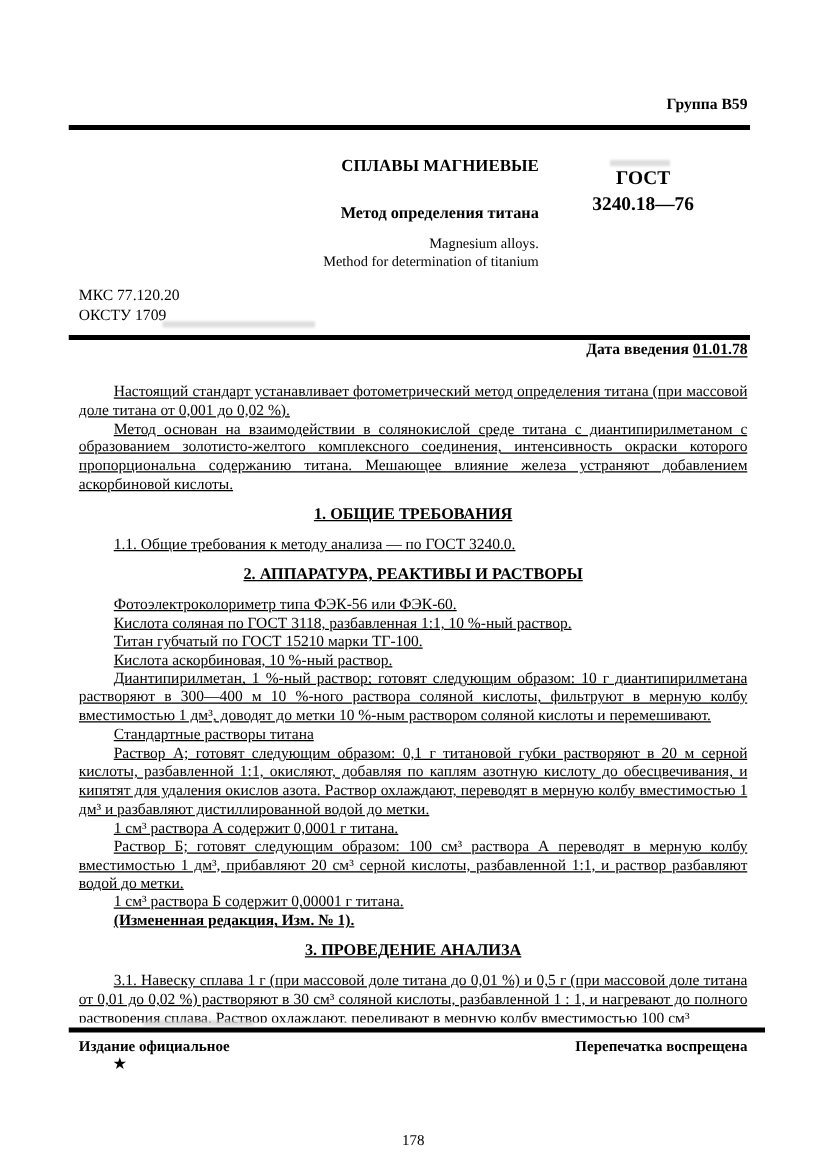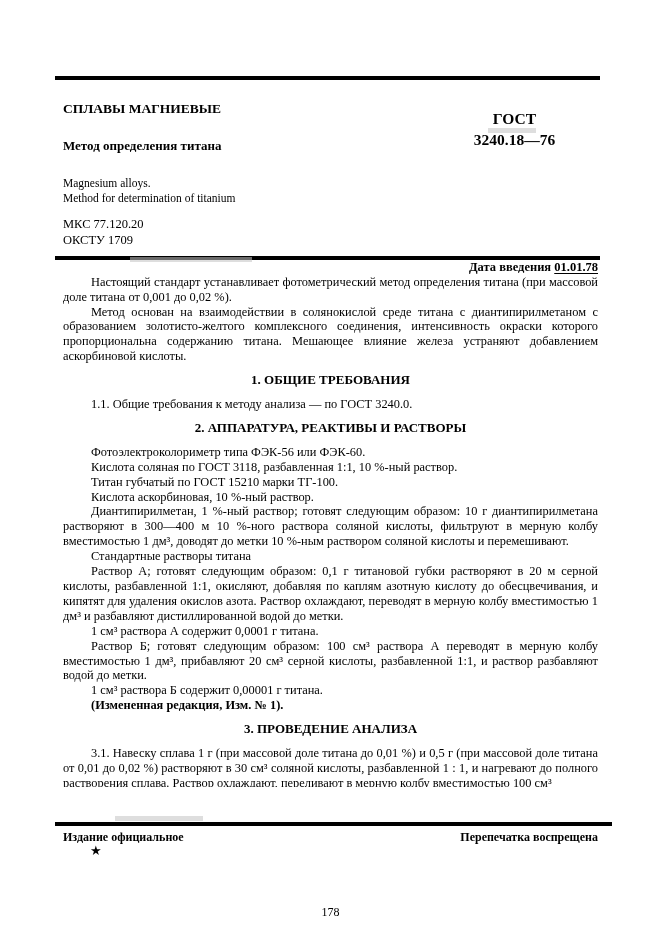--- a/index.html
+++ b/index.html
@@ -29,42 +29,44 @@
     white-space: nowrap;
     margin-bottom: 7px;
   }
   .rule {
     height: 4px;
     background: #000;
     margin-left: -8px;
     margin-right: -2px;
   }
   .header-block { display: flex; margin-top: 21px; }
-  .titles { width: 368px; text-align: left; }
+  .titles { width: 368px; text-align: right; }
   .title-ru { font-weight: bold; font-size: 13.5px; }
   .subtitle-ru { font-weight: bold; font-size: 13px; margin-top: 21px; }
-  .title-en { font-size: 11.5px; line-height: 1.28; margin-top: 22px; }
+  .title-en { font-size: 11.5px; line-height: 1.28; margin-top: 10px; }
   .doc-code {
     flex: 1;
     text-align: center;
     font-weight: bold;
     font-size: 15.5px;
     line-height: 1.35;
     margin-top: 8px;
   }
   .codes { margin-top: 12px; font-size: 12.5px; line-height: 1.25; }
   .rule2 { margin-top: 7px; }
   .intro-date { text-align: right; font-weight: bold; font-size: 12.5px; }
   .intro-date .value { text-decoration: underline; text-underline-offset: 2px; }
   .document-body {
+    margin-top: 19px;
     font-size: 12.4px;
     line-height: 14.9px;
     text-align: justify;
     height: 512px;
     overflow: hidden;
+    text-decoration: underline;
   }
   .para { margin: 0; text-indent: 28px; }
   .para.bold { font-weight: bold; }
   .section-heading {
     text-align: center;
     font-weight: bold;
     font-size: 13px;
     margin: 9px 0 9px;
     text-indent: 0;
   }
@@ -79,20 +81,21 @@
   .artifact { position: absolute; background: #c4c4c4; opacity: 0.55; filter: blur(0.7px); }
   .artifact.a1 { top: 128px; left: 488px; width: 48px; height: 5px; }
   .artifact.a2 { top: 257px; left: 130px; width: 122px; height: 5px; }
   .artifact.a3 { top: 816px; left: 115px; width: 88px; height: 5px; }
 </style>
 </head>
 <body>
 
 <div class="page">
 
+  <div class="group-label">Группа В59</div>
 
 
   <div class="rule"></div>
 
   <div class="header-block">
     <div class="titles">
       <div class="title-ru">СПЛАВЫ МАГНИЕВЫЕ</div>
       <div class="subtitle-ru">Метод определения титана</div>
       <div class="title-en">
         <div>Magnesium alloys.</div>

